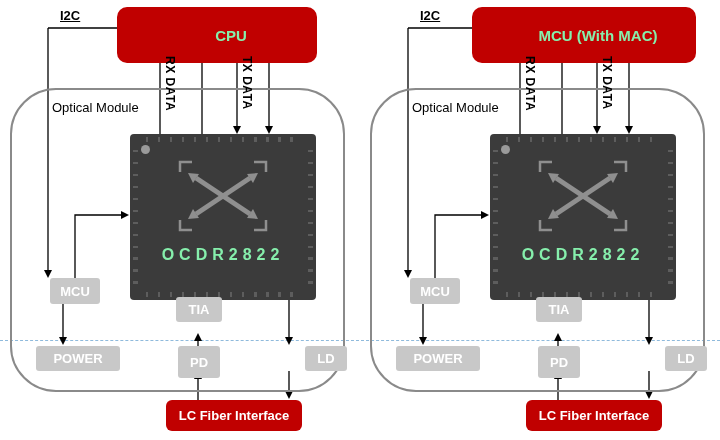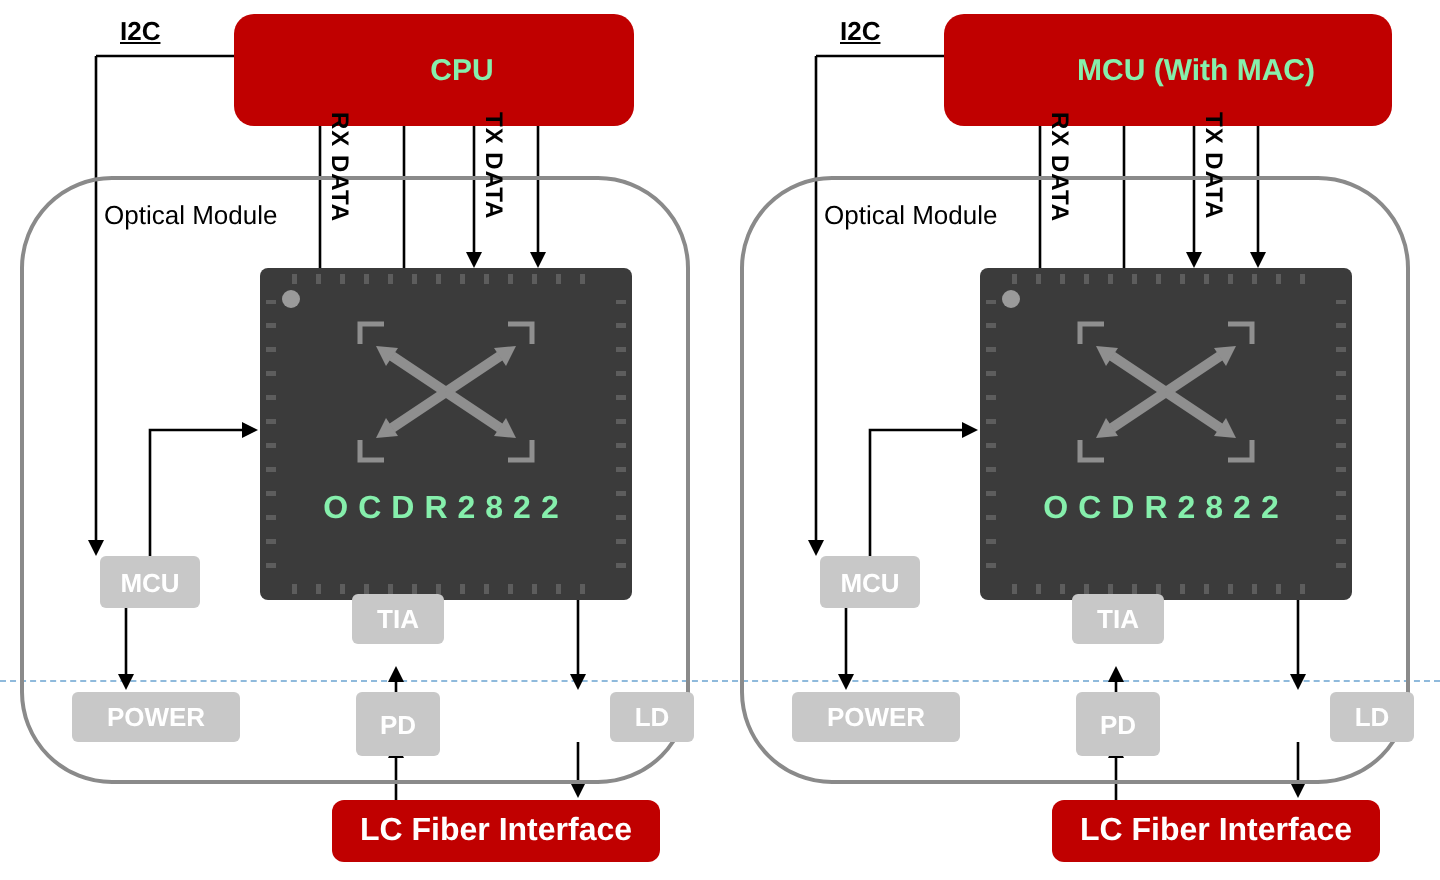--- a/index.html
+++ b/index.html
@@ -63,24 +63,24 @@
     display:flex;align-items:center;justify-content:center;
     font-size:13px;font-weight:bold;
   }
   .mcu{left:38px;top:278px;width:50px;height:26px;margin-left:12px;}
   .tia{left:176px;top:297px;width:46px;height:25px;}
   .power{left:36px;top:346px;width:84px;height:25px;}
   .pd{left:178px;top:346px;width:42px;height:32px;}
   .ld{left:268px;top:346px;width:42px;height:25px;margin-left:37px;}
 
   .fiber-box{
-    position:absolute;left:166px;top:400px;width:164px;height:31px;
+    position:absolute;left:166px;top:400px;width:136px;height:31px;
     background:#C00000;border-radius:6px;
     display:flex;align-items:center;justify-content:center;
-    color:#fff;font-size:16px;font-weight:bold;
+    color:#fff;font-size:13px;font-weight:bold;
   }
 </style>
 </head>
 <body>
 
 <div class="canvas">
 
   <div class="divider"></div>
 
   <div class="diagram d0">

